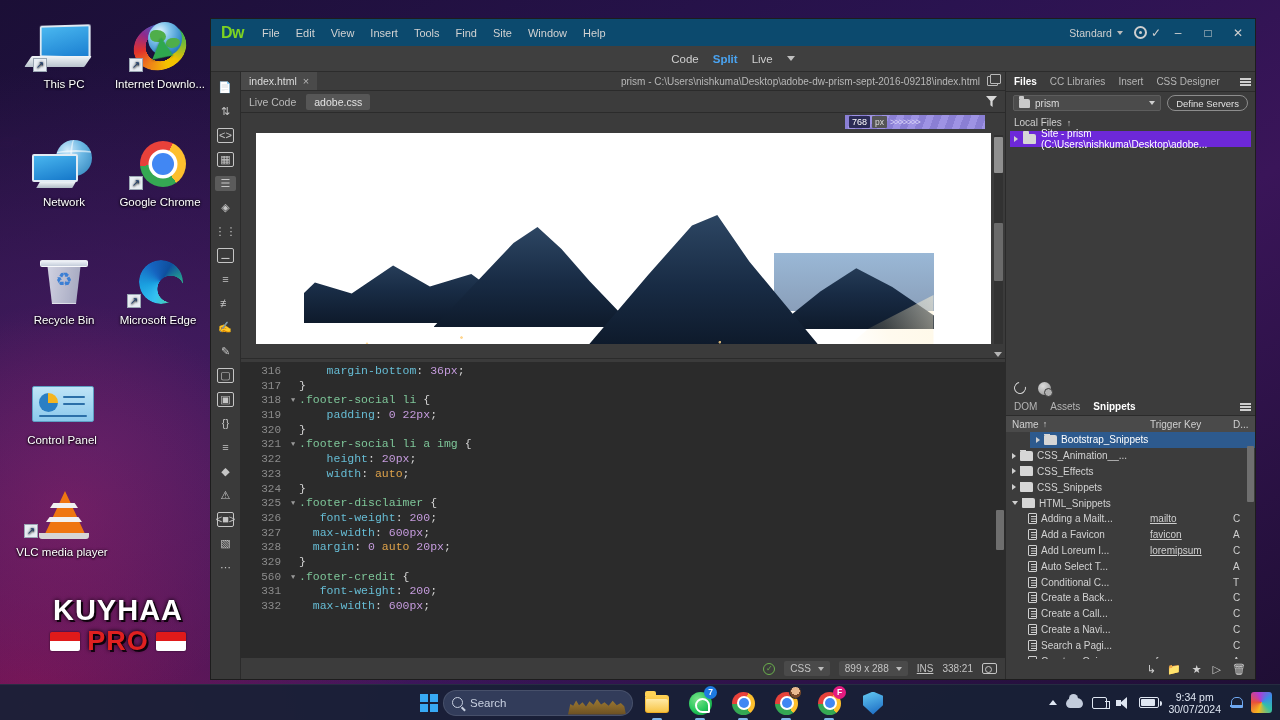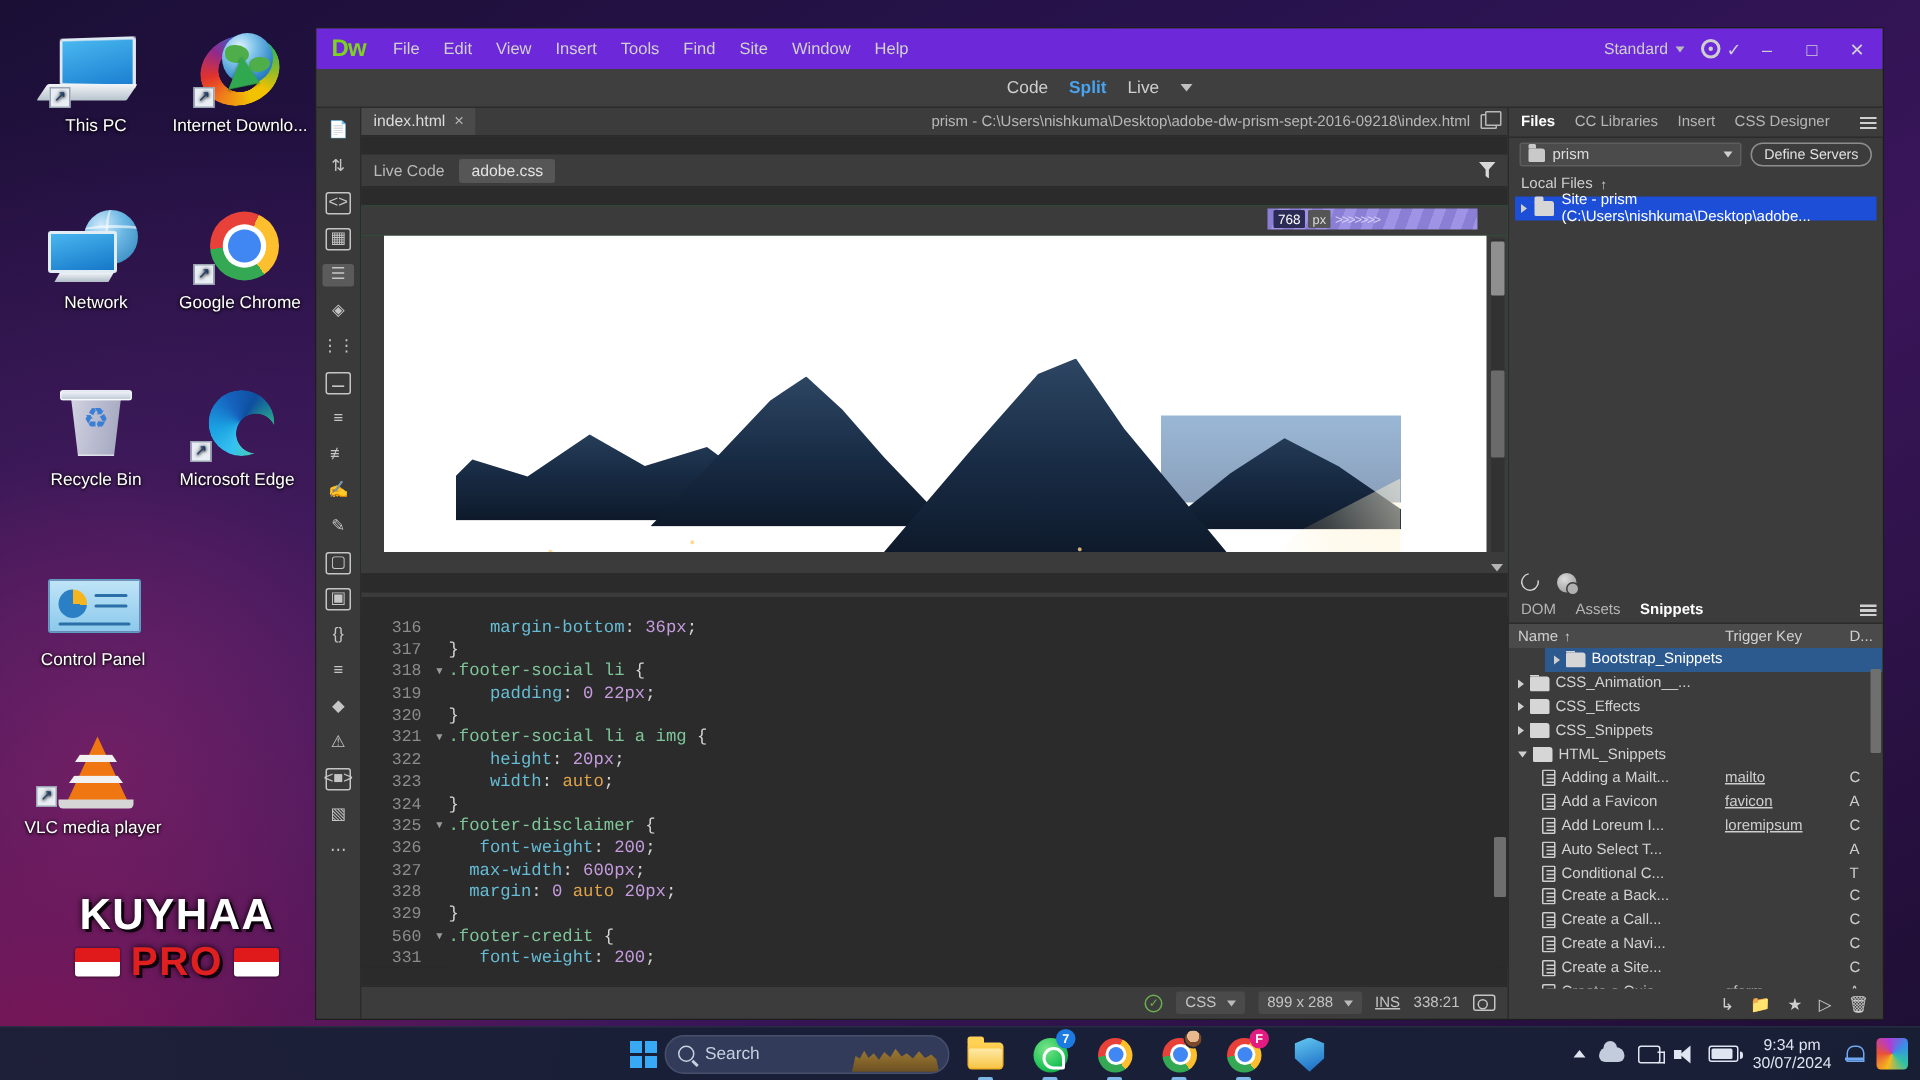--- a/index.html
+++ b/index.html
@@ -251,21 +251,21 @@
   .copilot { width:21px;height:21px;border-radius:3px;cursor:pointer;
     background: conic-gradient(from 200deg,#f5b81f,#e8503a,#b23ad6,#3a8de8,#31c1a6,#f5b81f); }
 
   
   #dw {
     position:absolute; left:210px; top:18px; width:1046px; height:662px;
     background:#3c3c3c; border:1px solid #1d1d1d;
     display:flex; flex-direction:column; font-size:11px; color:#c8c8c8;
   }
   
-  #dw-menubar { height:27px; background:#6d28d9; display:flex; align-items:center; padding:0 6px; flex:none; position:relative;}
+  #dw-menubar { height:27px; background:#0c4a6e; display:flex; align-items:center; padding:0 6px; flex:none; position:relative;}
   #dw-logo { font-weight:bold; font-size:16px; color:#7ed321; margin:0 10px 0 4px; letter-spacing:-0.5px;}
   .menu-item { padding:4px 8px; color:#d2d2d2; font-size:11px; cursor:pointer; }
   #dw-menubar-right { position:absolute; right:4px; display:flex; align-items:center; gap:4px;}
   .ws-sel { display:flex;align-items:center;gap:5px;padding:3px 7px;color:#cfcfcf;font-size:10.5px;cursor:pointer;}
   .caret-d { width:0;height:0;border-left:3.5px solid transparent;border-right:3.5px solid transparent;border-top:4px solid #bbb;}
   .gear { width:13px;height:13px;border-radius:50%;border:2px solid #cfcfcf; position:relative;}
   .gear::after{content:"";position:absolute;left:3px;top:3px;width:3px;height:3px;border-radius:50%;background:#cfcfcf;}
   .check-m { color:#cfcfcf; font-size:12px; }
   .wbtn { width:26px;height:21px;display:flex;align-items:center;justify-content:center;color:#d0d0d0;font-size:12px;cursor:pointer;}
 
@@ -280,21 +280,21 @@
   
   #dw-rail { width:30px; background:#3a3a3a; flex:none; display:flex; flex-direction:column; align-items:center; padding-top:8px; gap:9px; border-right:1px solid #2b2b2b; overflow:hidden;}
   .rail-ico {
     width:17px;height:15px; color:#c5c5c5; font-size:11px; line-height:15px;
     display:flex;align-items:center;justify-content:center; cursor:pointer; position:relative;
   }
   .rail-ico.sel { background:#5b5b5b; border-radius:2px; width:21px; }
   .rail-box { border:1.3px solid #c5c5c5; border-radius:2px; }
 
   
-  #dw-center { flex:1; display:flex; flex-direction:column; min-width:0; background:#2b2b2b;gap:12px;}
+  #dw-center { flex:1; display:flex; flex-direction:column; min-width:0; background:#2b2b2b;}
   
   #dw-tabrow { height:19px; background:#3c3c3c; display:flex; align-items:stretch; flex:none; border-bottom:1px solid #2b2b2b; }
   .ftab { background:#4a4a4a; display:flex;align-items:center;gap:6px;padding:0 8px;font-size:10.5px;color:#dcdcdc;cursor:pointer;}
   .ftab .x { font-size:11px; color:#b5b5b5; }
   #dw-path { flex:1; display:flex; align-items:center; justify-content:flex-end; gap:7px; padding-right:7px; font-size:10px; color:#b8b8b8; background:#3c3c3c;}
   .path-ico { width:11px;height:10px;border:1.2px solid #b8b8b8;border-radius:1px; position:relative;}
   .path-ico::after{content:"";position:absolute;left:2px;top:-3px;width:9px;height:8px;border:1.2px solid #b8b8b8;border-radius:1px;background:#3c3c3c;}
 
   
   #dw-lcrow { height:22px; background:#3c3c3c; display:flex; align-items:center; gap:10px; padding:0 8px; flex:none; position:relative; border-bottom:1px solid #2b2b2b;}
@@ -398,21 +398,21 @@
   #site-row { height:22px; display:flex; align-items:center; gap:6px; padding:0 7px; flex:none; }
   .site-sel { flex:1; height:16px; background:#4b4b4b; border:1px solid #5d5d5d; border-radius:2px; display:flex; align-items:center; gap:5px; padding:0 5px; font-size:10px; color:#dcdcdc; cursor:pointer;}
   .fold-ico { width:11px; height:9px; background:#c9c9c9; border-radius:1px 2px 1px 1px; position:relative; flex:none;}
   .fold-ico::before{content:"";position:absolute;left:0;top:-2.5px;width:5px;height:3px;background:#c9c9c9;border-radius:1px 1px 0 0;}
   .caret-s { margin-left:auto; width:0;height:0;border-left:3.5px solid transparent;border-right:3.5px solid transparent;border-top:4px solid #cfcfcf;}
   .define-btn { height:16px; border:1px solid #8d8d8d; border-radius:8px; padding:0 8px; font-size:9.5px; color:#e0e0e0; display:flex; align-items:center; cursor:pointer;}
   #localfiles-row { height:17px; display:flex; align-items:center; gap:5px; padding:0 8px; font-size:10px; color:#cfcfcf; flex:none;}
   .sort-up { font-size:9px; color:#cfcfcf;}
   #site-tree { flex:none; height:20px; padding:0 4px; }
   .tree-row { height:16px; display:flex; align-items:center; gap:5px; padding:0 4px; font-size:10px; cursor:pointer;}
-  .tree-row.sel { background:#1d4ed8; color:#fff; }
+  .tree-row.sel { background:#6d28d9; color:#fff; }
   .arrow-r { width:0;height:0;border-top:3.5px solid transparent;border-bottom:3.5px solid transparent;border-left:4.5px solid #cfcfcf; flex:none;}
   .arrow-dn { width:0;height:0;border-left:3.5px solid transparent;border-right:3.5px solid transparent;border-top:4.5px solid #cfcfcf; flex:none;}
   .fold-b { width:13px;height:10px;background:#d6d6d6;border-radius:1px 2px 1px 1px; position:relative; flex:none;}
   .fold-b::before{content:"";position:absolute;left:0;top:-3px;width:6px;height:3.5px;background:#d6d6d6;border-radius:1px 1px 0 0;}
   #files-gap { flex:1; min-height:0; background:#3c3c3c; }
 
   #snip-toolbar { height:20px; display:flex; align-items:center; gap:12px; padding:0 8px; flex:none; background:#3c3c3c;}
   .refresh-i { width:12px;height:12px;border:1.6px solid #d0d0d0;border-radius:50%;border-top-color:transparent; transform:rotate(35deg); cursor:pointer;}
   .globe-i { width:13px;height:13px;border-radius:50%; background:radial-gradient(circle at 38% 32%,#dcdcdc,#8f8f8f); position:relative; cursor:pointer;}
   .globe-i::after{content:"";position:absolute;right:-2px;bottom:-2px;width:7px;height:7px;border-radius:50%;background:#b0b0b0;border:1px solid #3c3c3c;}
@@ -881,21 +881,21 @@
             <span class="nm indent2">
               <span class="doc-i"></span>
               <span>Create a Navi...</span>
             </span>
             <span class="tk"></span>
             <span class="dd">C</span>
           </div>
           <div class="srow">
             <span class="nm indent2">
               <span class="doc-i"></span>
-              <span>Create a Site...</span>
+              <span>Search a Pagi...</span>
             </span>
             <span class="tk"></span>
             <span class="dd">C</span>
           </div>
           <div class="srow">
             <span class="nm indent2">
               <span class="doc-i"></span>
               <span>Create a Quic...</span>
             </span>
             <span class="tk"><u>qform</u></span>

